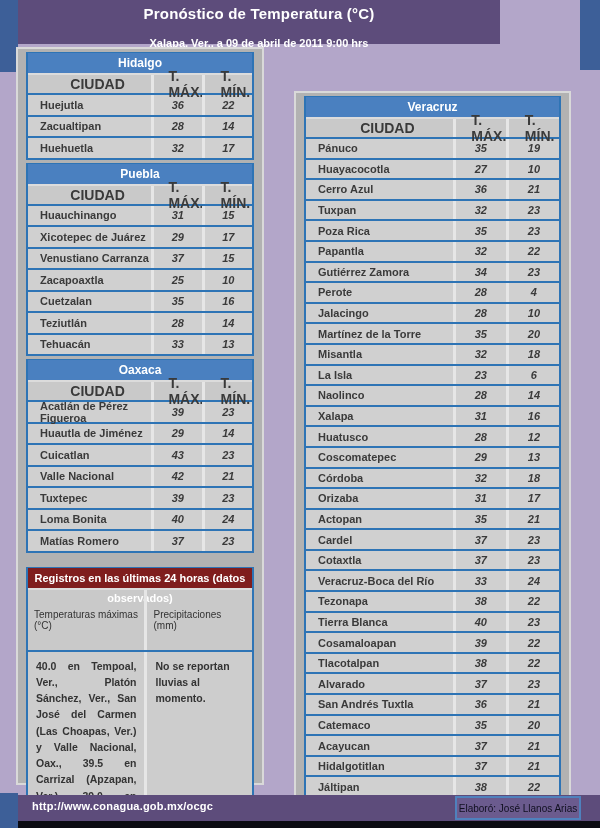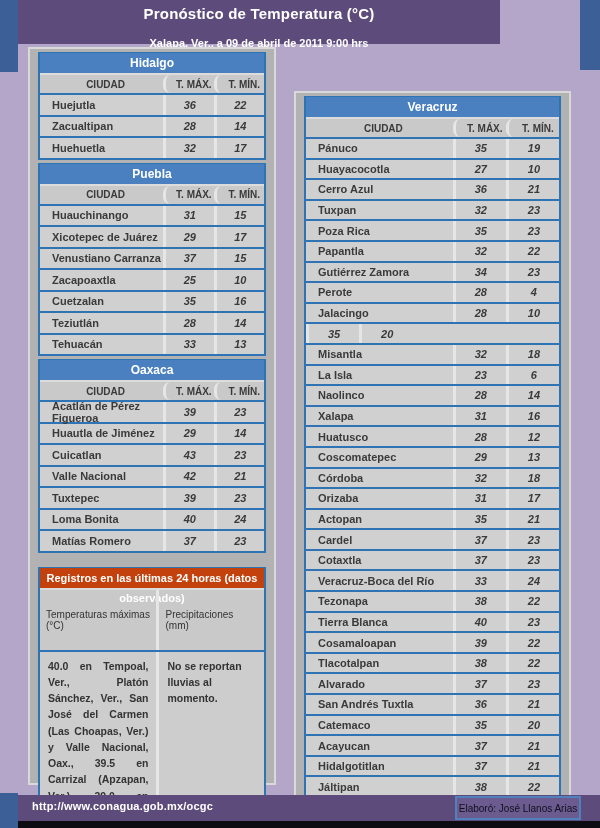--- a/index.html
+++ b/index.html
@@ -13,43 +13,43 @@
   .tl{left:0;top:0;width:18px;height:72px;}
   .tr{left:580px;top:0;width:20px;height:70px;}
   .bl{left:0;top:793px;width:18px;height:35px;}
   .footbar{left:18px;top:795px;width:582px;height:27px;background:#5d4c7b;}
   .blackstrip{left:18px;top:821px;width:582px;height:7px;background:#0c0c12;}
   .url{left:32px;top:800px;color:#fff;font-weight:bold;font-size:11px;letter-spacing:.2px;}
   .credit{left:455px;top:796px;width:122px;height:20px;background:#6b5b8e;border:2px solid #4f81bd;color:#101020;
           font-size:10px;display:flex;align-items:center;justify-content:center;}
   
   .panel{top:47px;background:#b2b2b2;border:2px solid #d9d9d9;box-sizing:border-box;}
-  .panel.left{left:28px;width:248px;height:738px;}
+  .panel.left{left:16px;width:248px;height:738px;}
   .panel.right{left:294px;width:277px;height:779px;margin-top:44px;}
   
   .stable{margin:3px 8px 0 8px;border:2px solid #2e74b5;border-top-width:1px;}
   .stitle{background:#4a80c0;color:#fff;font-weight:bold;font-size:12px;text-align:center;height:20px;line-height:20px;
           border-bottom:2px solid #dcdcdc;}
   .trow{display:flex;background:#d0d0d0;border-bottom:2px solid #2e74b5;}
   .stable .trow:last-child{border-bottom:none;}
   .thead{background:#c9c9c9;}
   .c-city{width:55%;display:flex;align-items:center;padding-left:12px;box-sizing:border-box;
           font-weight:bold;color:#3a3a3a;font-size:11px;}
   .c-val{width:22.5%;display:flex;align-items:center;justify-content:center;box-sizing:border-box;
          font-weight:bold;font-style:italic;color:#3a3a3a;font-size:11px;border-left:3px solid #e6e6e6;}
-  .hc{font-style:normal;font-size:10px;justify-content:center;padding-left:8px;border-radius:7px;}
+  .hc{font-style:normal;font-size:14px;justify-content:center;padding-left:16px;}
   .lt .trow{height:19.5px;}
   .lt .thead{height:18px;}
   .rt .trow{height:18.6px;}
   .rt .thead{height:18px;}
   .rt .c-city{width:58%;}
   .rt .c-val{width:21%;}
   
   .registros{margin:14px 8px 0 8px;border:2px solid #2e74b5;border-top-width:1px;}
-  .reg-title{background:#c2410c;color:#fff;font-weight:bold;font-size:11px;text-align:center;height:20px;line-height:20px;
+  .reg-title{background:#7f1d1d;color:#fff;font-weight:bold;font-size:11px;text-align:center;height:20px;line-height:20px;
              border-bottom:2px solid #dcdcdc;}
   .reg-sub{display:flex;background:#c9c9c9;border-bottom:2px solid #2e74b5;}
   .reg-sub div{padding:19px 6px;font-size:10px;color:#333;box-sizing:border-box;}
   .reg-body{display:flex;background:#cdcdcd;min-height:174px;}
   .reg-body div{padding:6px 8px;font-size:10.5px;font-weight:bold;color:#333;line-height:1.55;box-sizing:border-box;}
   .rc1{width:52%;}
   .rc2{width:48%;border-left:3px solid #e6e6e6;}
   .reg-body .rc1{text-align:justify;}
 </style>
 </head>
@@ -237,20 +237,21 @@
           <div class="c-city">Perote</div>
           <div class="c-val">28</div>
           <div class="c-val">4</div>
         </div>
         <div class="trow">
           <div class="c-city">Jalacingo</div>
           <div class="c-val">28</div>
           <div class="c-val">10</div>
         </div>
         <div class="trow">
+          <div class="c-city">Martínez de la Torre</div>
           <div class="c-val">35</div>
           <div class="c-val">20</div>
         </div>
         <div class="trow">
           <div class="c-city">Misantla</div>
           <div class="c-val">32</div>
           <div class="c-val">18</div>
         </div>
         <div class="trow">
           <div class="c-city">La Isla</div>

